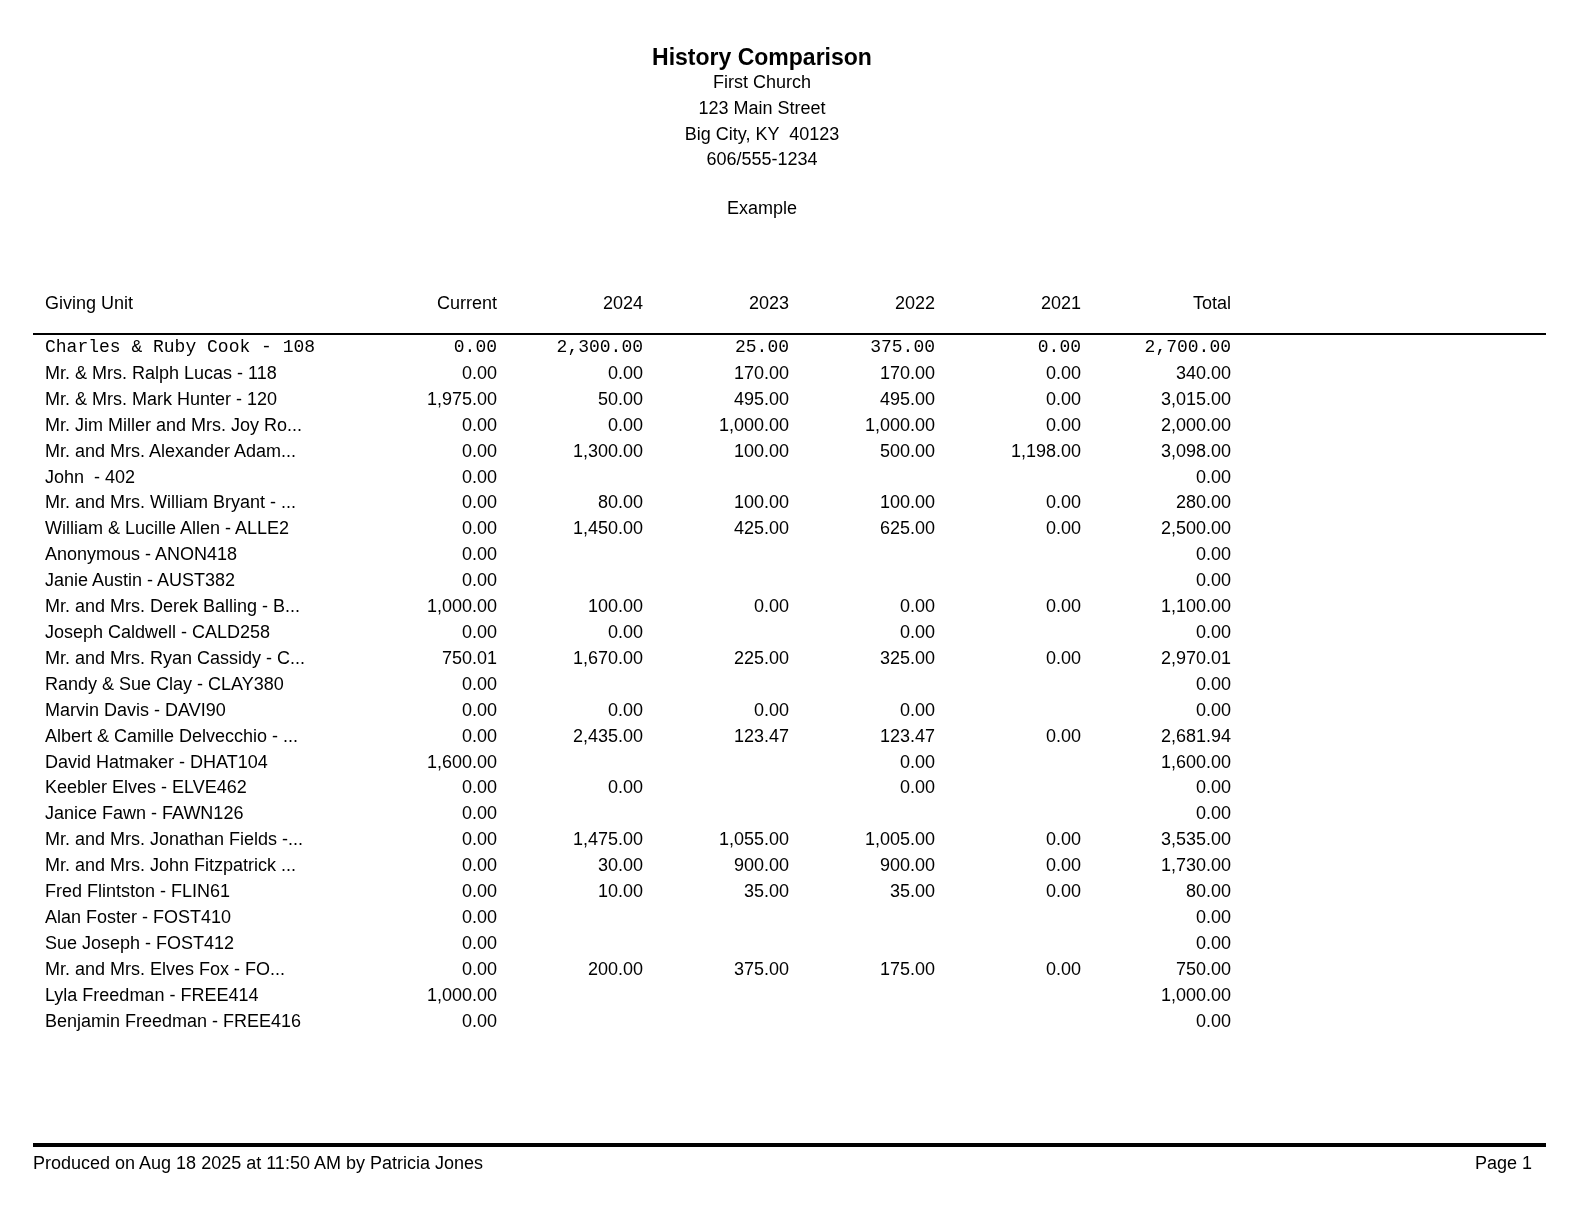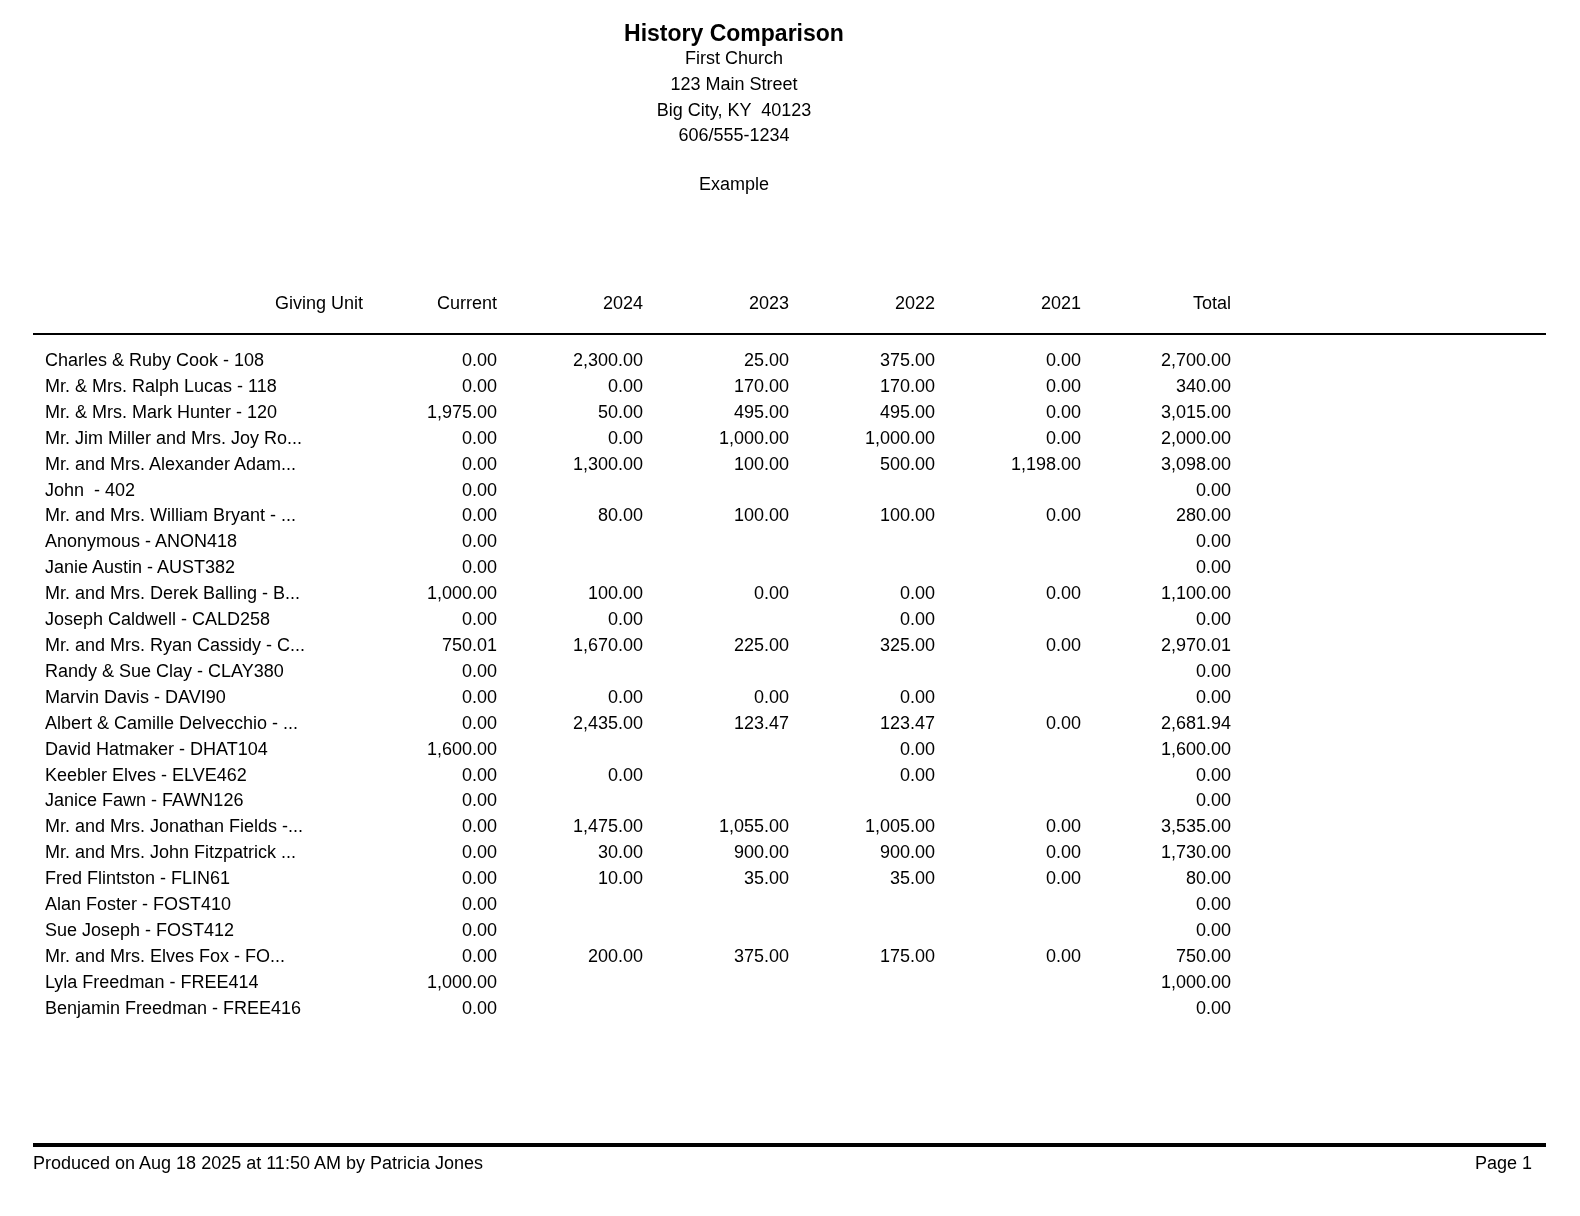--- a/index.html
+++ b/index.html
@@ -13,24 +13,25 @@
     position: relative;
     width: 1580px;
     height: 1216px;
     background: #ffffff;
     overflow: hidden;
   }
 
   
   .report-header {
     position: absolute;
-    top: 20px;
+    top: 44px;
     left: 0;
     width: 1468px;
     text-align: center;
+    padding-left: 28px;
   }
   .report-title {
     font-size: 23px;
     font-weight: bold;
     line-height: 26px;
   }
   .header-line {
     font-size: 18px;
     line-height: 25.8px;
     white-space: pre;
@@ -54,39 +55,39 @@
     font-weight: normal;
     font-size: 18px;
     line-height: 19px;
     text-align: right;
     vertical-align: top;
     padding: 6px 0 20px 0;
     border-bottom: 2px solid #000;
     white-space: nowrap;
   }
   table.history-table thead th.col-name {
-    text-align: right;
+    text-align: left;
     padding-left: 12px;
     margin-top: 28px;
   }
   table.history-table tbody td {
     font-size: 18px;
     line-height: 25.9px;
     height: 25.9px;
     text-align: right;
     white-space: pre;
     overflow: hidden;
     padding: 0;
   }
   table.history-table tbody td.col-name {
     text-align: left;
     padding-left: 12px;
   }
   table.history-table tbody tr:first-child td {
-    padding-top: 13px;
+    font-family: Liberation Mono, monospace;
   }
 
   
   .footer-line {
     position: absolute;
     left: 33px;
     top: 1143px;
     width: 1513px;
     border-top: 4px solid #000;
   }
@@ -206,20 +207,30 @@
           <td class="col-name">Mr. and Mrs. William Bryant - ...</td>
           <td class="col-num">0.00</td>
           <td class="col-num">80.00</td>
           <td class="col-num">100.00</td>
           <td class="col-num">100.00</td>
           <td class="col-num">0.00</td>
           <td class="col-num">280.00</td>
           <td class="col-filler"></td>
         </tr>
         <tr>
+          <td class="col-name">William &amp; Lucille Allen - ALLE2</td>
+          <td class="col-num">0.00</td>
+          <td class="col-num">1,450.00</td>
+          <td class="col-num">425.00</td>
+          <td class="col-num">625.00</td>
+          <td class="col-num">0.00</td>
+          <td class="col-num">2,500.00</td>
+          <td class="col-filler"></td>
+        </tr>
+        <tr>
           <td class="col-name">Anonymous - ANON418</td>
           <td class="col-num">0.00</td>
           <td class="col-num"></td>
           <td class="col-num"></td>
           <td class="col-num"></td>
           <td class="col-num"></td>
           <td class="col-num">0.00</td>
           <td class="col-filler"></td>
         </tr>
         <tr>

